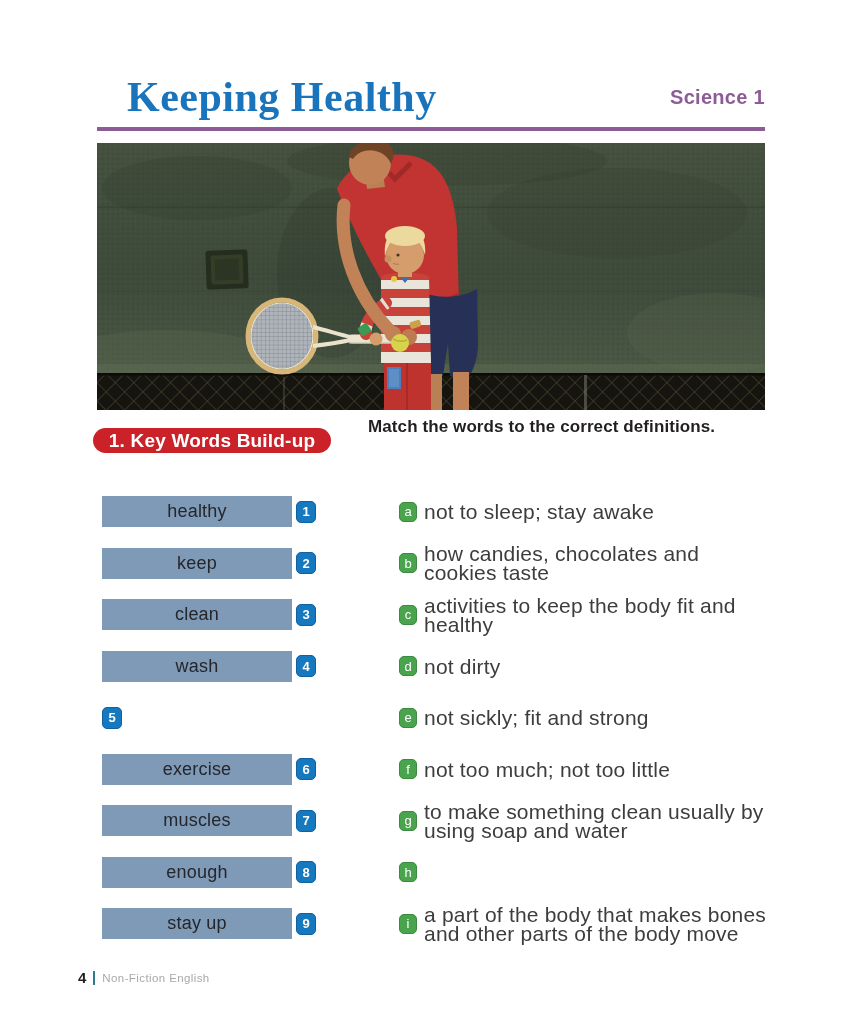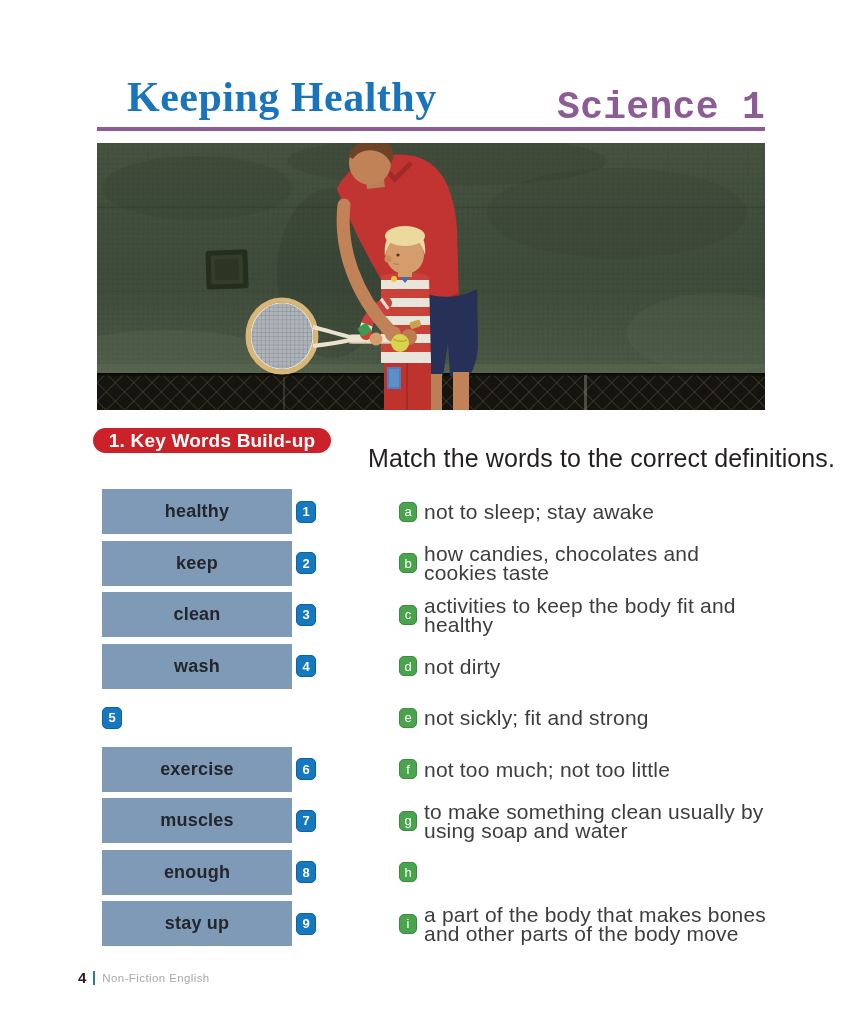--- a/index.html
+++ b/index.html
@@ -9,51 +9,50 @@
     font-family: "Liberation Sans", sans-serif; overflow: hidden;
   }
   .title {
     position: absolute; left: 119px; top: 74px;
     font-family: "Liberation Serif", "DejaVu Serif", serif;
     font-weight: 700; font-size: 42px; line-height: 1.1;
     color: var(--title-blue, #1a74bc); letter-spacing: 0.5px; margin-left: 8px;
   }
   .subject {
     position: absolute; right: 98px; top: 86px;
-    font-weight: 700; font-size: 38px; color: var(--subject-purple, #8d5b96);
+    font-weight: 700; font-size: 20px; color: var(--subject-purple, #8d5b96);
     letter-spacing: 0.3px;
-    font-family: Liberation Mono, monospace;
   }
   .rule {
     position: absolute; left: 97px; top: 127px; width: 668px; height: 4px;
     background: var(--rule-purple, #8d5b96);
   }
   .photo { position: absolute; left: 97px; top: 143px; width: 668px; height: 267px; }
   .photo svg { display: block; }
   .badge-pill {
     position: absolute; left: 93px; top: 428px; width: 238px; height: 25px;
     border-radius: 18px; background: var(--badge-red, #cb2128);
     color: #ffffff; font-weight: 700; font-size: 19px;
     display: flex; align-items: center; justify-content: center;
     letter-spacing: 0.2px;
   }
   .instruction {
-    position: absolute; left: 368px; top: 444px;
-    font-weight: 400; font-size: 25px; color: var(--instruction-black, #231f20);
+    position: absolute; left: 368px; top: 417px;
+    font-weight: 700; font-size: 17px; color: var(--instruction-black, #231f20);
     letter-spacing: 0.1px;
   }
   .words-col {
     position: absolute; left: 102px; top: 489px;
     display: flex; flex-direction: column; gap: 6.5px;
   }
   .word-row { display: flex; align-items: center; gap: 4px; height: 45px; }
   .word-box {
-    width: 190px; height: 45px; background: var(--word-box-blue, #7f9ab6);
+    width: 190px; height: 31px; background: var(--word-box-blue, #7f9ab6);
     display: flex; align-items: center; justify-content: center;
-    font-weight: 700; font-size: 18px; color: #24262c; letter-spacing: 0.2px;
+    font-weight: 400; font-size: 18px; color: #24262c; letter-spacing: 0.2px;
   }
   .num-badge {
     width: 20px; height: 22px; border-radius: 5px;
     background: var(--number-badge-blue, #1678bf); border: 1px solid #0f62a2;
     color: #fff; font-weight: 700; font-size: 13px;
     display: flex; align-items: center; justify-content: center;
   }
   .defs-col {
     position: absolute; left: 399px; top: 489px;
     display: flex; flex-direction: column; gap: 6.5px;

